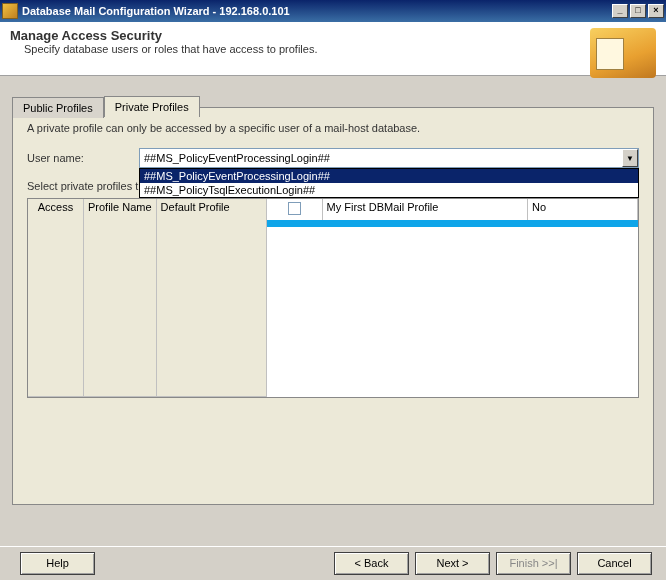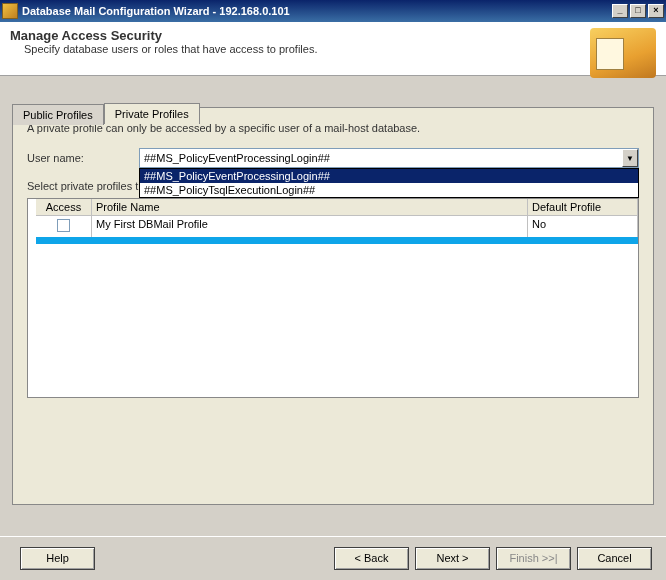--- a/index.html
+++ b/index.html
@@ -77,21 +77,21 @@
   border: 1px solid #a08040;
 }
 
 .content {
   padding: 10px 12px 8px 12px;
 }
 
 .tabrow {
   display: flex;
   position: relative;
-  top: 17px;
+  top: 10px;
   z-index: 2;
 }
 .tab {
   padding: 4px 10px;
   border: 1px solid #888;
   background: #e8e4dc;
   cursor: pointer;
   border-bottom: none;
   font-size: 11px;
   position: relative;
@@ -178,22 +178,21 @@
   margin-top: 12px;
   margin-bottom: 6px;
   color: #333;
 }
 
 .grid {
   border: 1px solid #888;
   background: #fff;
   height: 200px;
   display: flex;
-  flex-direction: column;
-  padding-left: 8px;
+  flex-direction: row;
 }
 .grid-header {
   display: flex;
   background: #ece9d8;
   border-bottom: 1px solid #c0c0c0;
 }
 .grid-body {
   flex: 1;
   overflow: auto;
 }
@@ -230,21 +229,21 @@
 .showonly-row .cb {
   width: 13px; height: 13px;
   border: 1px solid #7f9db9;
   background: #fff;
   margin-right: 6px;
 }
 
 .footer {
   position: absolute;
   bottom: 0; left: 0; right: 0;
-  height: 44px;
+  height: 34px;
   border-top: 1px solid #fff;
   display: flex;
   align-items: center;
   padding: 0 14px;
 }
 .footer-spacer { flex: 1; }
 .btn {
   min-width: 75px;
   height: 23px;
   background: #ece9d8;

